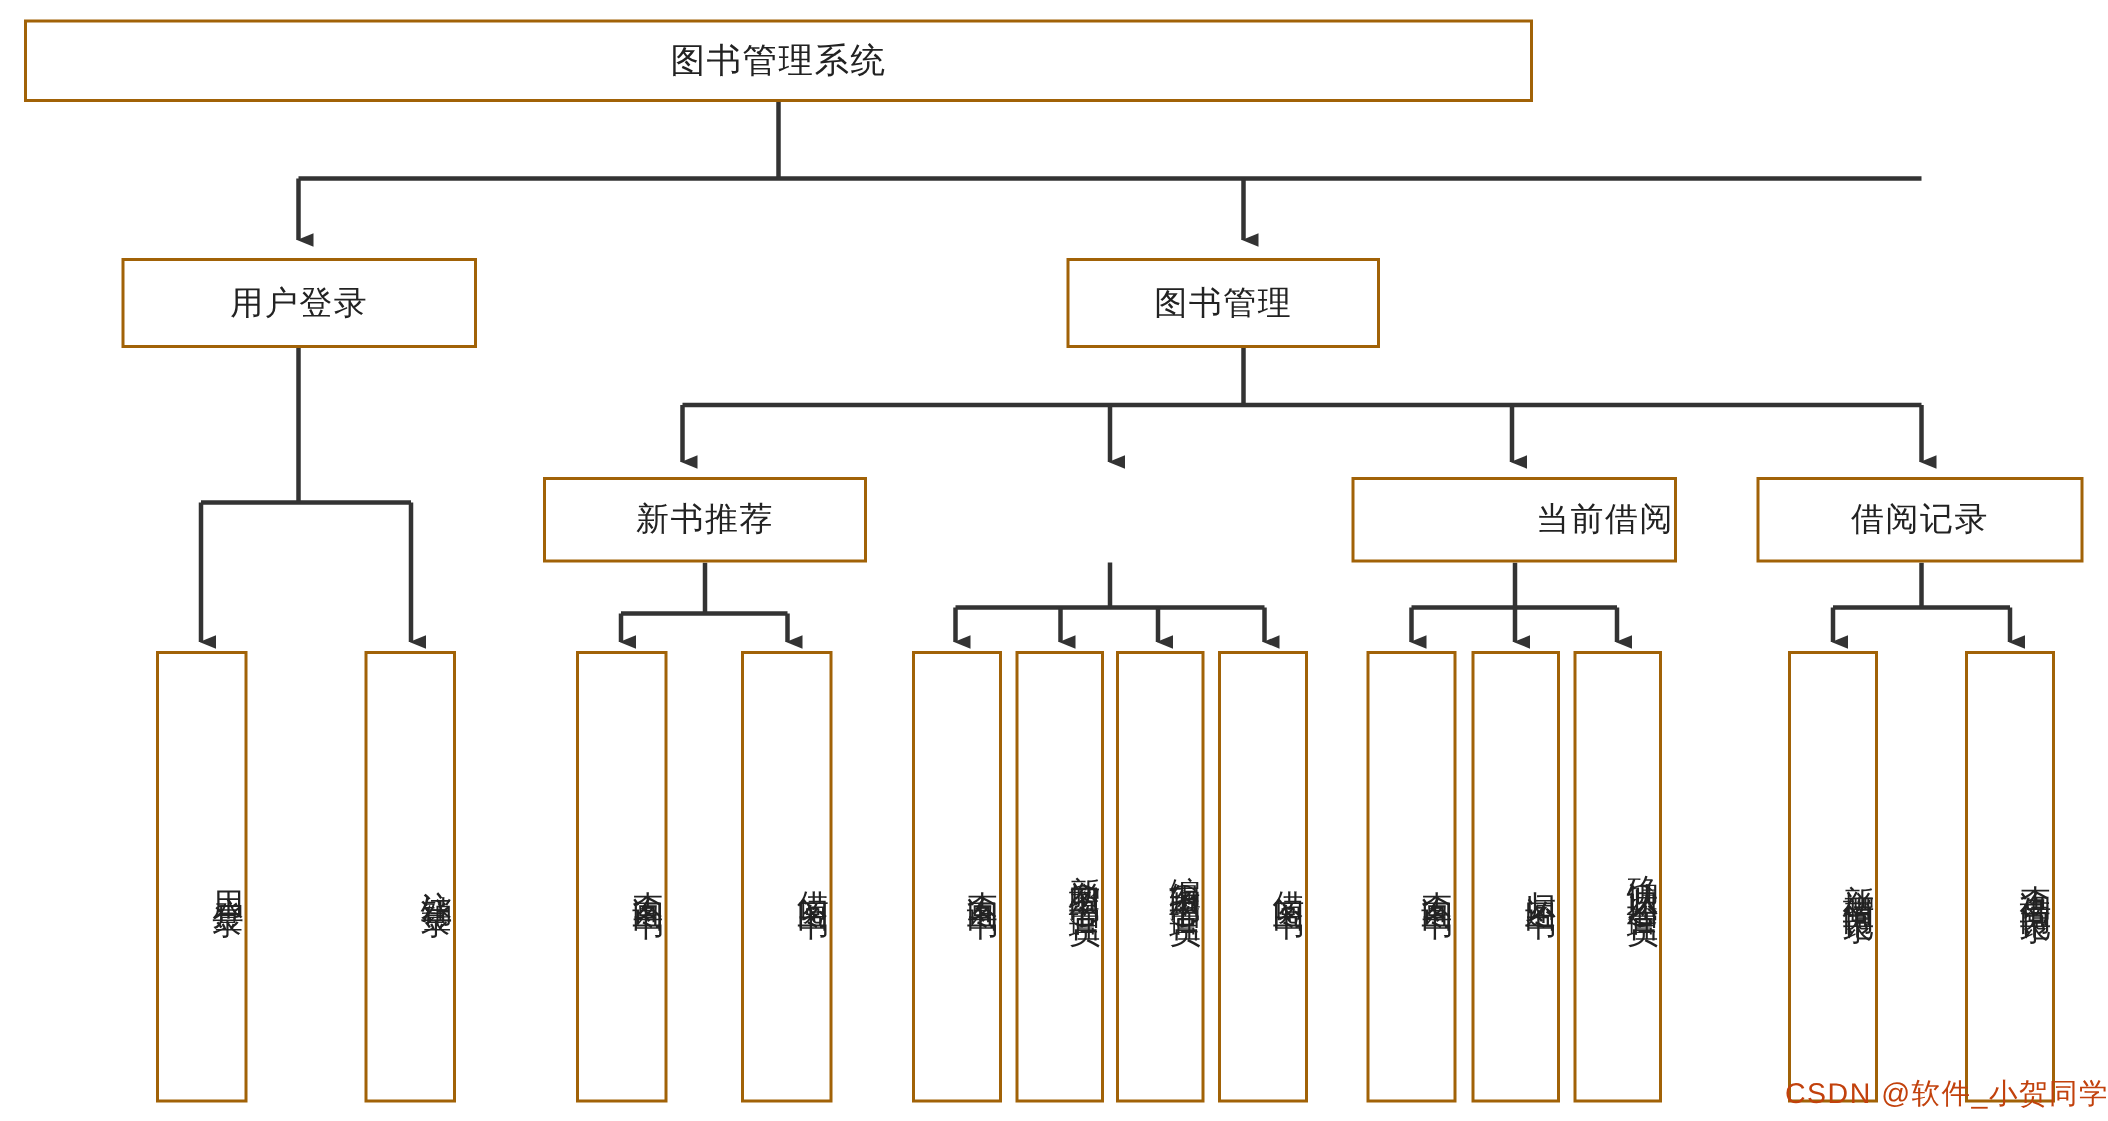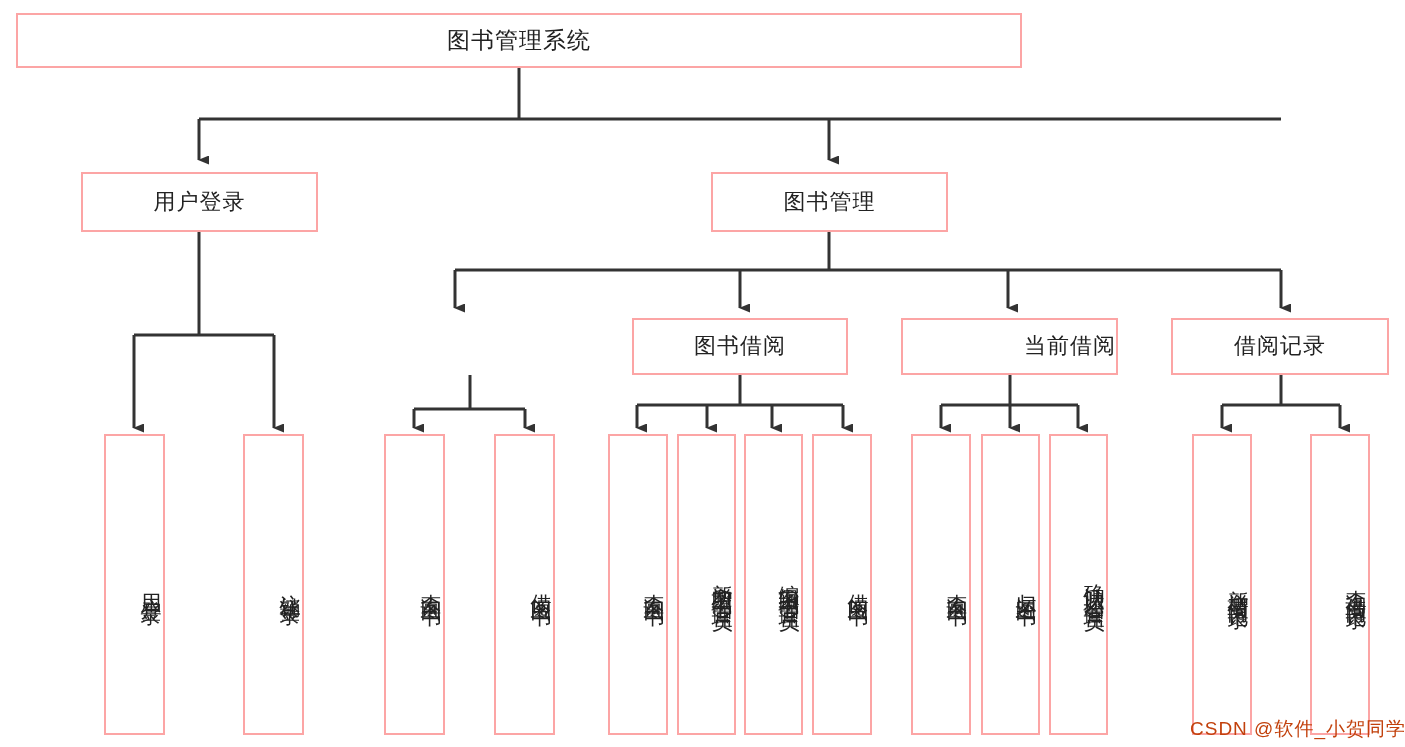--- a/index.html
+++ b/index.html
@@ -21,21 +21,21 @@
     position: absolute;
     left: 0;
     top: 0;
     width: 1405px;
     height: 747px;
     pointer-events: none;
   }
   .node {
     position: absolute;
     box-sizing: border-box;
-    border: 2px solid #fca5a5;
+    border: 2px solid #a16207;
     background: #ffffff;
     display: flex;
     align-items: center;
     justify-content: center;
     color: #222222;
   }
   .node.h {
     font-size: 22px;
     letter-spacing: 1px;
     line-height: 1.2;
@@ -122,26 +122,26 @@
     </g>
   </svg>
 
   <div class="node h root" style="left:16px; top:13px; width:1006px; height:55px;">
     <span>图书管理系统</span>
   </div>
 
   <div class="node h" style="left:81px; top:172px; width:237px; height:60px;">
     <span>用户登录</span>
   </div>
-  <div class="node h" style="left:711px; top:172px; width:237px; height:60px;">
+  <div class="node h" style="left:711px; top:172px; width:209px; height:60px;">
     <span>图书管理</span>
   </div>
 
-  <div class="node h" style="left:632px; top:318px; width:216px; height:57px;">
-    <span>图书借阅</span>
+  <div class="node h" style="left:362px; top:318px; width:216px; height:57px;">
+    <span>新书推荐</span>
   </div>
   <div class="node h" style="left:901px; top:318px; width:217px; height:57px;justify-content:flex-end;">
     <span>当前借阅</span>
   </div>
   <div class="node h" style="left:1171px; top:318px; width:218px; height:57px;justify-content:center;">
     <span>借阅记录</span>
   </div>
 
   <div class="node v" style="left:104px; top:434px; width:61px; height:301px;">
     <span class="vlabel">用户登录</span>

